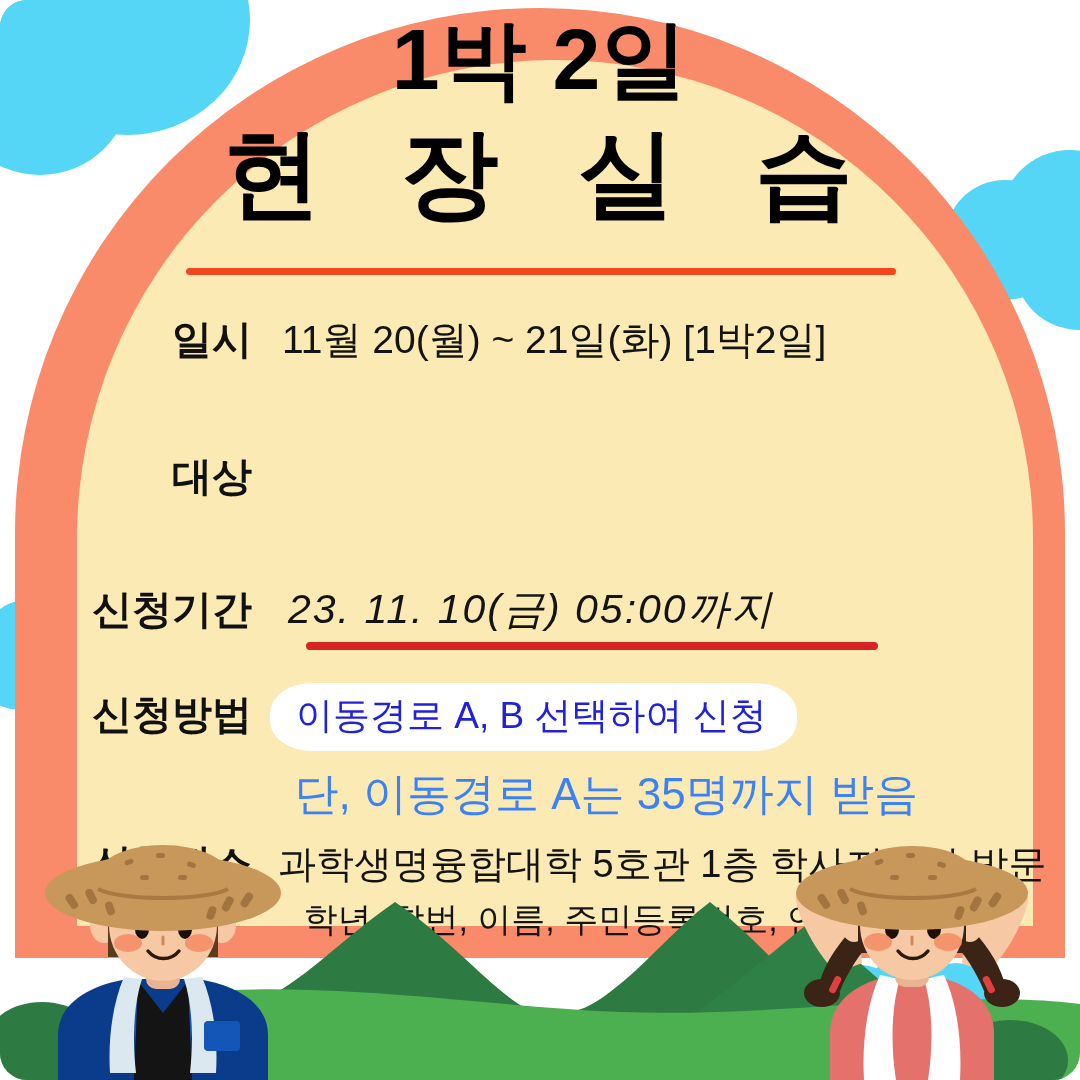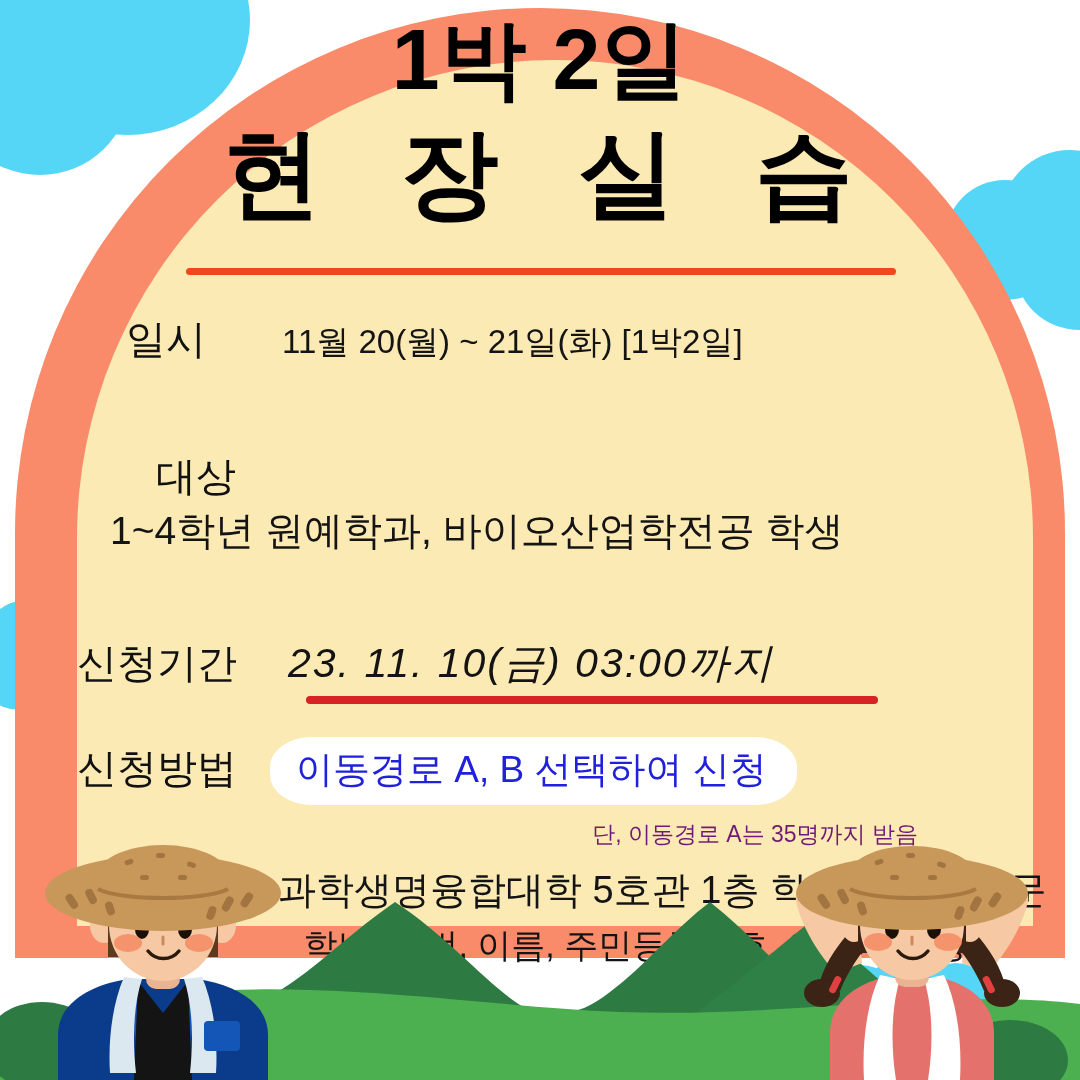--- a/index.html
+++ b/index.html
@@ -10,20 +10,21 @@
   body {
     font-family: "Liberation Sans", "DejaVu Sans", sans-serif;
   }
 
   #poster {
     position: relative;
     width: 1080px;
     height: 1080px;
     overflow: hidden;
     background: #ffffff;
+    border-radius: 27px;
   }
 
   
   .cloud {
     position: absolute;
     pointer-events: none;
   }
   .cloud span {
     position: absolute;
     background: #55d6f7;
@@ -116,37 +117,37 @@
     left: 62px;
     top: 300px;
     width: 956px;
   }
   .row {
     display: flex;
     align-items: baseline;
     position: relative;
   }
   .label {
-    font-weight: 400;
+    font-weight: 700;
     font-size: 40px;
     color: #111111;
     white-space: nowrap;
     flex: none;
-    text-align: center;
+    text-align: right;
   }
   .value {
     font-size: 40px;
     color: #141414;
     white-space: nowrap;
   }
 
   
   #row-date { padding-left: 18px; margin-top: 12px; }
   #row-date .label { width: 172px; }
-  #row-date .value { margin-left: 30px; font-size: 33px; }
+  #row-date .value { margin-left: 30px; font-size: 39px; }
 
   
   #row-target { padding-left: 18px; margin-top: 82px; flex-direction: column; }
   #row-target .label { width: 172px; }
   #row-target .value { margin-left: 30px; font-size: 39px; }
 
   
   #row-period { padding-left: 0px; margin-top: 78px; gap: 12px; }
   #row-period .label { width: 190px; }
   #row-period .value {
@@ -182,22 +183,22 @@
     font-size: 37px;
   }
 
   
   #row-note {
     margin-top: 14px;
     padding-right: 100px;
     text-align: right;
   }
   #row-note .value {
-    font-size: 23px;
-    color: #701a75;
+    font-size: 44px;
+    color: #3b82f6;
   }
 
   
   #row-place { padding-left: 0px; margin-top: 12px; }
   #row-place .label { width: 190px; }
   #row-place .value { margin-left: 26px; font-size: 38px; }
 
   
   #row-place-sub {
     margin-top: 6px;
@@ -254,26 +255,25 @@
 
   <div id="info">
 
     <div class="row" id="row-date">
       <div class="label">일시</div>
       <div class="value">11월 20(월) ~ 21일(화) [1박2일]</div>
     </div>
 
     <div class="row" id="row-target">
       <div class="label">대상</div>
-      <div class="value">1~4학년 원예학과, 바이오산업학전공 학생</div>
     </div>
 
     <div class="row" id="row-period">
       <div class="label">신청기간</div>
-      <div class="value">23. 11. 10(금) 03:00까지</div>
+      <div class="value">23. 11. 10(금) 05:00까지</div>
       <div id="period-underline"></div>
     </div>
 
     <div class="row" id="row-method">
       <div class="label">신청방법</div>
       <div id="highlight-pill">
         <span class="value">이동경로 A, B 선택하여 신청</span>
       </div>
     </div>
 

